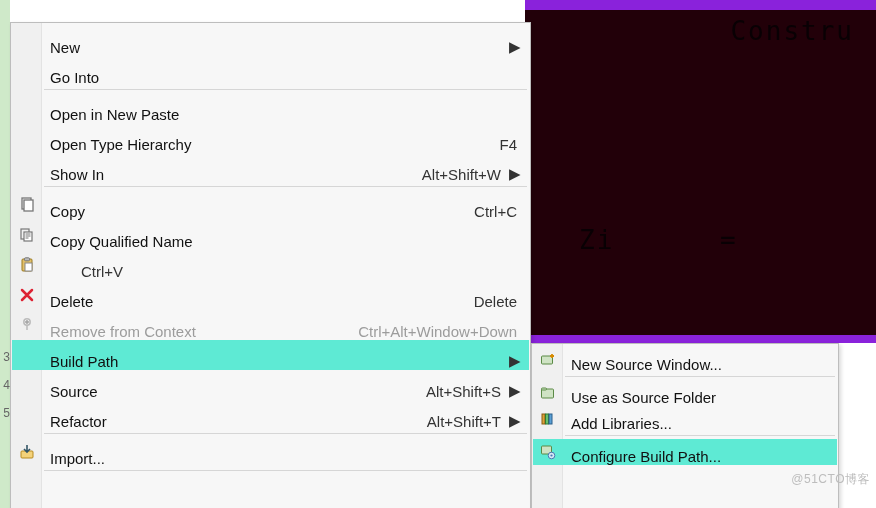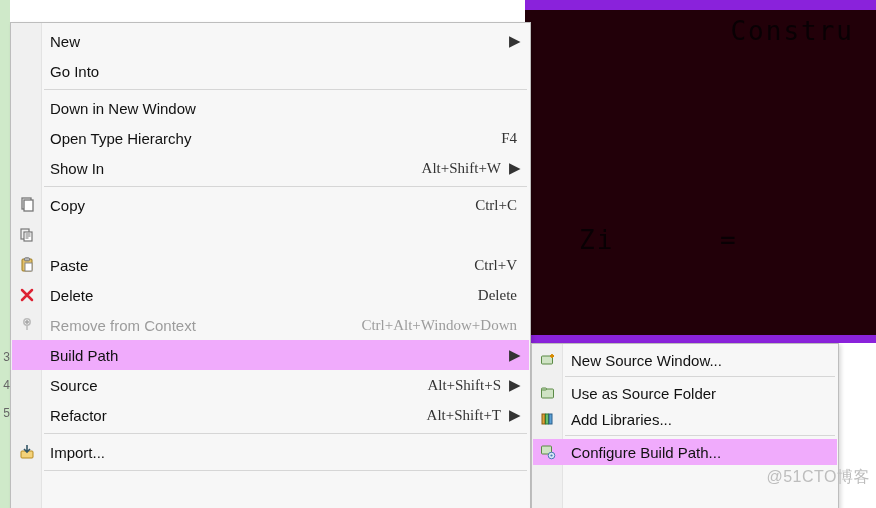--- a/index.html
+++ b/index.html
@@ -98,49 +98,48 @@
     top: 0; left: 0; bottom: 0;
     width: 30px;
     background: #f0f0f0;
     border-right: 1px solid #e3e3e3;
   }
 
   .row {
     position: relative;
     height: 30px;
     display: flex;
-    align-items: center;
+    align-items: flex-end;
     padding-left: 38px;
     padding-right: 12px;
     white-space: nowrap;
   }
   .row .lbl {
     flex: 1 1 auto;
   }
   .row .accel {
     color: #333;
     margin-left: 31px;
-    font-family: Liberation Serif, serif;
   }
   .row .chev {
     width: 8px;
     text-align: right;
     color: #333;
     margin-left: 8px;
   }
   .row.disabled .lbl,
   .row.disabled .accel,
   .row.disabled svg,
   .row.disabled .chev {
     color: #9c9c9c;
     fill: #9c9c9c;
     stroke: #9c9c9c;
   }
   .row.highlight {
-    background: #f0abfc;
+    background: #5eead4;
     gap: 32px;
   }
   .sep {
     height: 1px;
     margin: 3px 2px 3px 32px;
     background: #d6d6d6;
   }
 
   .icon {
     position: absolute;
@@ -152,21 +151,21 @@
     justify-content: center;
   }
   .icon svg { display: block; }
 
   
   .wm {
     position: absolute;
     right: 6px;
     bottom: 20px;
     color: #bdbdbd;
-    font-size: 16px;
+    font-size: 12px;
     letter-spacing: .5px;
     pointer-events: none;
   }
 </style>
 </head>
 <body>
 
 <div class="stage">
 
   <div class="gutter">
@@ -192,21 +191,21 @@
       <span class="lbl">New</span>
       <span class="chev">▶</span>
     </div>
     <div class="row">
       <span class="lbl">Go Into</span>
     </div>
 
     <div class="sep"></div>
 
     <div class="row">
-      <span class="lbl">Down in New Window</span>
+      <span class="lbl">Open in New Paste</span>
     </div>
     <div class="row">
       <span class="lbl">Open Type Hierarchy</span>
       <span class="accel">F4</span>
     </div>
     <div class="row">
       <span class="lbl">Show In</span>
       <span class="accel">Alt+Shift+W</span>
       <span class="chev">▶</span>
     </div>
@@ -224,30 +223,30 @@
       <span class="accel">Ctrl+C</span>
     </div>
     <div class="row">
       <span class="icon">
         <svg width="16" height="16" viewBox="0 0 16 16">
             <rect x="2" y="2" width="8" height="10" fill="none" stroke="#777" stroke-width="1.2"></rect>
             <rect x="5" y="5" width="8" height="9" fill="#fff" stroke="#777" stroke-width="1.2"></rect>
             <path d="M6.5 7h5M6.5 9h5M6.5 11h3" stroke="#777" stroke-width="1"></path>
           </svg>
       </span>
+      <span class="lbl">Copy Qualified Name</span>
     </div>
     <div class="row">
       <span class="icon">
         <svg width="16" height="16" viewBox="0 0 16 16">
             <rect x="3" y="2" width="10" height="12" rx="1" fill="#e2c06a" stroke="#9b7a20"></rect>
             <rect x="5.5" y="0.8" width="5" height="3" rx="1" fill="#bbb" stroke="#777"></rect>
             <rect x="6" y="6" width="7" height="8" fill="#fff" stroke="#888"></rect>
           </svg>
       </span>
-      <span class="lbl">Paste</span>
       <span class="accel">Ctrl+V</span>
     </div>
     <div class="row">
       <span class="icon">
         <svg width="16" height="16" viewBox="0 0 16 16">
             <path d="M3 3 L13 13 M13 3 L3 13" stroke="#d23" stroke-width="2.5" stroke-linecap="round"></path>
           </svg>
       </span>
       <span class="lbl">Delete</span>
       <span class="accel">Delete</span>

